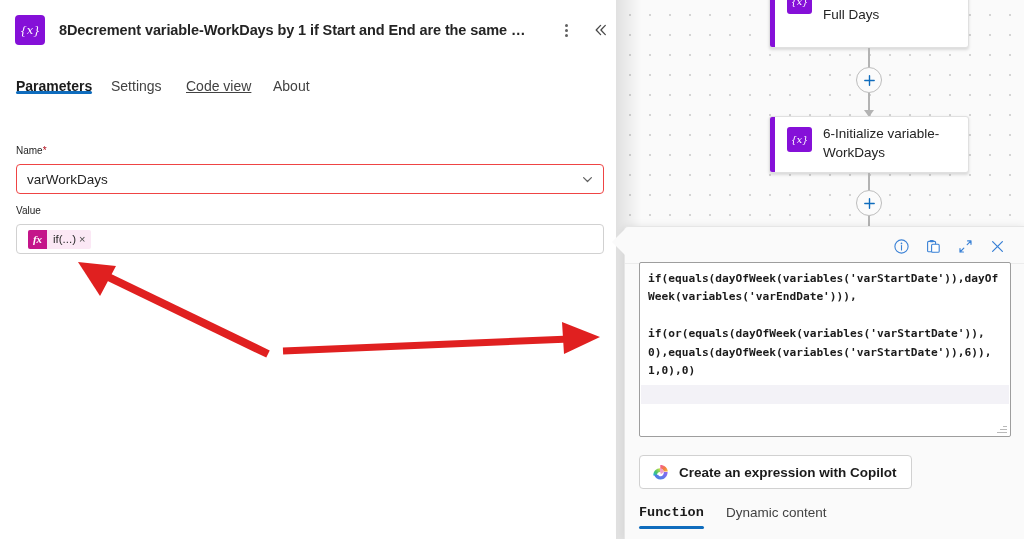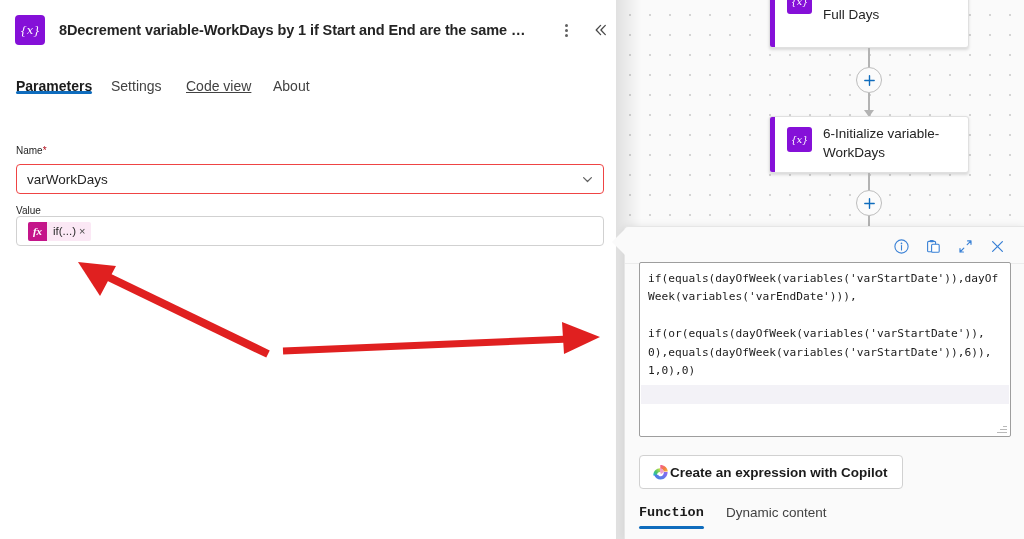--- a/index.html
+++ b/index.html
@@ -113,21 +113,21 @@
   #name-input-value {
     font-size: 13.5px;
     color: #242424;
     padding-left: 10px;
     flex: 1;
   }
   #name-chevron { padding-right: 9px; display:flex; align-items:center; }
 
   #value-input-wrap {
     position: absolute;
-    left: 16px; top: 216px;
+    left: 16px; top: 224px;
     width: 588px; height: 30px;
     border: 1px solid #d1d1d1;
     border-radius: 4px;
     background: #fff;
     box-sizing: border-box;
     display: flex; align-items: center;
   }
   #fx-chip {
     display: flex; align-items: center;
     margin-left: 11px;
@@ -290,20 +290,21 @@
     overflow: hidden;
   }
   #expr-text {
     font-family: "DejaVu Sans Mono", monospace;
     font-size: 11.2px;
     line-height: 18.4px;
     color: #1b1b1b;
     white-space: pre-wrap;
     word-break: break-all;
     margin: 0;
+    font-weight: bold;
   }
   #expr-caretline {
     position: absolute;
     left: 1px; right: 1px;
     top: 122px; height: 19px;
     background: #f3f2f7;
     z-index: 0;
   }
   #expr-text { position: relative; z-index: 1; }
   #resize-grip {
@@ -322,20 +323,21 @@
 
   #copilot-btn {
     position: absolute;
     left: 14px; top: 228px;
     height: 34px;
     padding: 0 14px 0 11px;
     background: #ffffff;
     border: 1px solid #d1d1d1;
     border-radius: 4px;
     display: flex; align-items: center;
+    gap: 9px;
     cursor: pointer;
     box-sizing: border-box;
   }
   #copilot-label {
     font-size: 13.5px;
     font-weight: 600;
     color: #1b1b1b;
     white-space: nowrap;
   }
 

